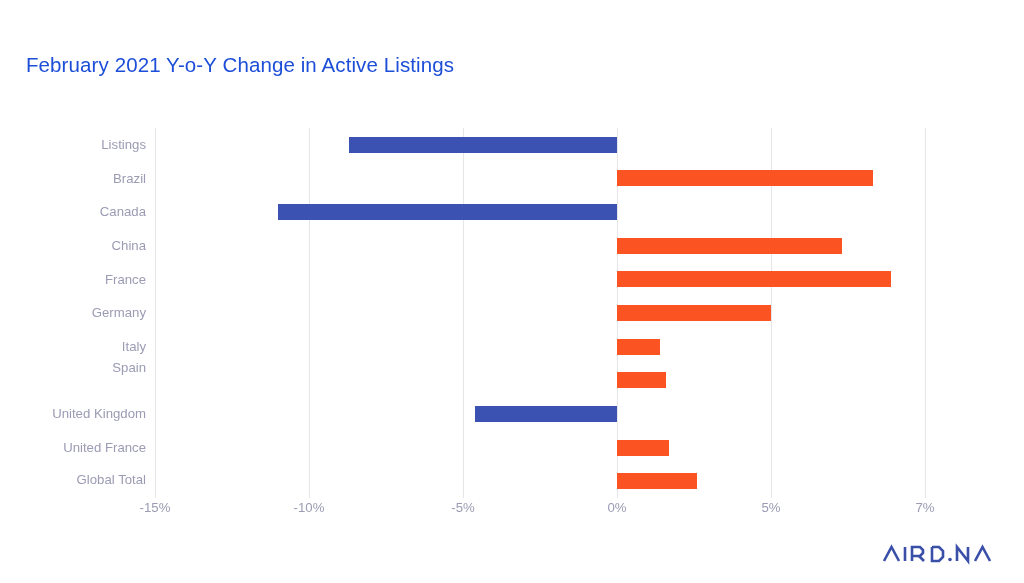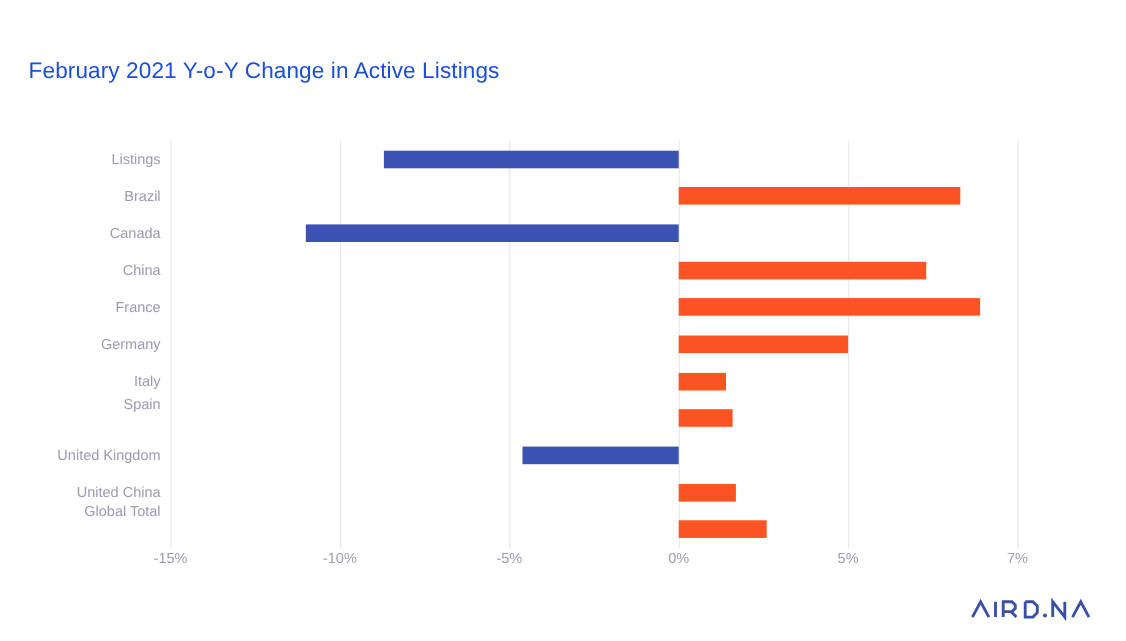--- a/index.html
+++ b/index.html
@@ -123,22 +123,22 @@
   <div class="cat-labels">
       <div class="cat-label" style="top: 0px; height: 33.6364px; line-height: 33.6364px;">Listings</div>
       <div class="cat-label" style="top: 33.6364px; height: 33.6364px; line-height: 33.6364px;">Brazil</div>
       <div class="cat-label" style="top: 67.2727px; height: 33.6364px; line-height: 33.6364px;">Canada</div>
       <div class="cat-label" style="top: 100.909px; height: 33.6364px; line-height: 33.6364px;">China</div>
       <div class="cat-label" style="top: 134.545px; height: 33.6364px; line-height: 33.6364px;">France</div>
       <div class="cat-label" style="top: 168.182px; height: 33.6364px; line-height: 33.6364px;">Germany</div>
       <div class="cat-label" style="top: 201.818px; height: 33.6364px; line-height: 33.6364px;">Italy</div>
       <div class="cat-label" style="top: 223px; height: 33.6364px; line-height: 33.6364px;">Spain</div>
       <div class="cat-label" style="top: 269.091px; height: 33.6364px; line-height: 33.6364px; margin-left: 16px;">United Kingdom</div>
-      <div class="cat-label" style="top: 302.727px; height: 33.6364px; line-height: 33.6364px;">United China</div>
-      <div class="cat-label" style="top: 320px; height: 33.6364px; line-height: 33.6364px;">Global Total</div>
+      <div class="cat-label" style="top: 302.727px; height: 33.6364px; line-height: 33.6364px;">United France</div>
+      <div class="cat-label" style="top: 335px; height: 33.6364px; line-height: 33.6364px;">Global Total</div>
     </div>
 
   <div class="plot-area">
       <div class="gridline" style="left: 0px;"></div>
       <div class="gridline" style="left: 154px;"></div>
       <div class="gridline" style="left: 308px;"></div>
       <div class="gridline" style="left: 462px;"></div>
       <div class="gridline" style="left: 616px;"></div>
       <div class="gridline" style="left: 770px;"></div>
       <div class="bar-row" style="top: 0px; height: 33.6364px;">

